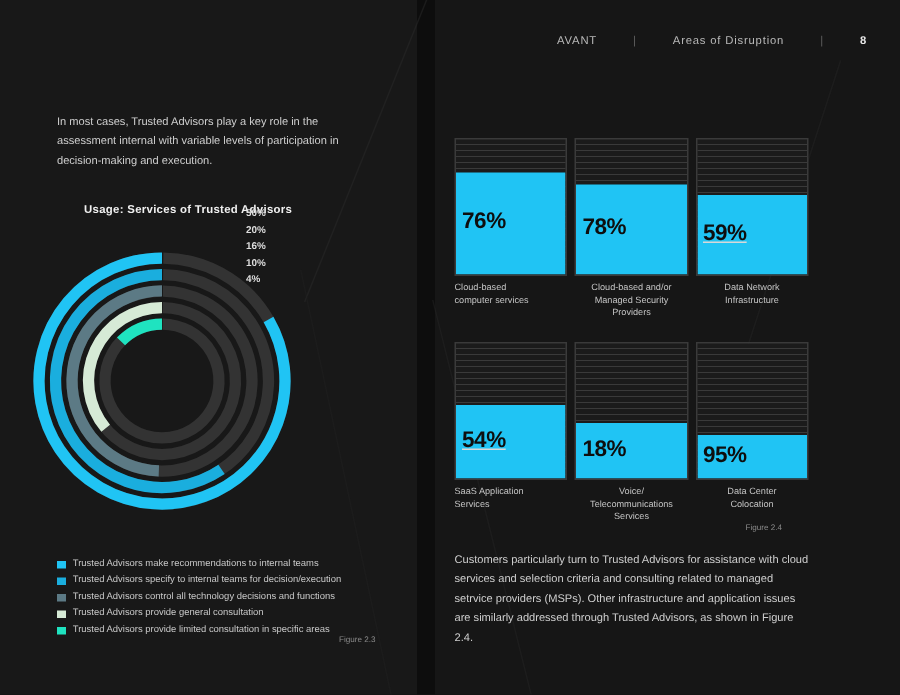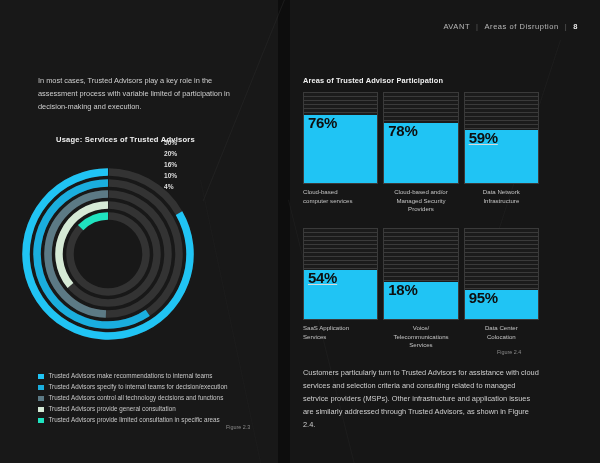--- a/index.html
+++ b/index.html
@@ -21,21 +21,21 @@
   .diag{position:absolute;pointer-events:none;opacity:.5;}
   .d1{top:-40px;left:300px;width:1px;height:260px;background:#2a2a2a;transform:rotate(22deg);transform-origin:top left;}
   .d2{top:200px;left:288px;width:1px;height:300px;background:#242424;transform:rotate(-14deg);transform-origin:top left;}
   .d3{top:40px;left:560px;width:1px;height:220px;background:#232323;transform:rotate(18deg);transform-origin:top left;}
   .d4{top:180px;left:200px;width:1px;height:300px;background:#1f1f1f;transform:rotate(-12deg);transform-origin:top left;}
 
   
   .header{
     position:absolute;top:22px;right:22px;
     font-size:7.5px;letter-spacing:.55px;color:#b9b9b9;
-    display:flex;align-items:center;gap:6px;
+    display:flex;align-items:center;gap:24px;
   }
   .header .sep{color:#5e5e5e;}
   .header .pagenum{color:#e8e8e8;font-weight:bold;}
 
   
   .left{position:absolute;left:38px;top:74px;width:208px;}
   .intro{font-size:7.4px;line-height:13px;color:#cfcfcf;}
   .chart-title{
     margin-top:22px;font-size:7.6px;font-weight:bold;color:#f0f0f0;letter-spacing:.2px;padding-left:18px;
   }
@@ -74,21 +74,21 @@
         to bottom,
         #1b1b1b 0px,#1b1b1b 3px,
         #3a3a3a 3px,#3a3a3a 4px
       );
     box-sizing:border-box;
     overflow:hidden;
   }
   .bar-fill{
     position:absolute;left:0;right:0;bottom:0;
     background:#20c4f4;
-    display:flex;align-items:flex-start;
+    display:flex;align-items:center;
   }
   .bar-pct{
     font-size:15px;font-weight:bold;color:#0e0e0e;
     padding:0 0 2px 4px;line-height:15px;letter-spacing:-.3px;
   }
   .bar-label{
     margin-top:4px;font-size:6.1px;line-height:8.6px;color:#c4c4c4;
   }
   .bar-label.ctr{text-align:center;}
   .bar-label.rgt{text-align:center;}
@@ -114,21 +114,21 @@
 
   <div class="header">
     <span>AVANT</span>
     <span class="sep">|</span>
     <span>Areas of Disruption</span>
     <span class="sep">|</span>
     <span class="pagenum">8</span>
   </div>
 
   <div class="left">
-    <div class="intro">In most cases, Trusted Advisors play a key role in the assessment process with variable limited of participation in decision-making and execution.</div>
+    <div class="intro">In most cases, Trusted Advisors play a key role in the assessment internal with variable levels of participation in decision-making and execution.</div>
     <div class="chart-title">Usage: Services of Trusted Advisors</div>
   </div>
 
   <div class="radial-wrap">
     <svg width="230" height="215" viewBox="0 0 230 215">
       <g id="radial-groups">
           <path d="M 88.85868629753215 30.004496112028008 A 82 82 0 1 1 87.14131370246781 30.004496112028008" fill="none" stroke="#333333" stroke-width="7.5"></path>
           <path d="M 159.01408311032398 71 A 82 82 0 1 1 87.99999999999999 30" fill="none" stroke="#20c4f4" stroke-width="7.5" stroke-linecap="butt"></path>
           <path d="M 88.74349667225344 41.00389297504864 A 71 71 0 1 1 87.25650332774651 41.00389297504864" fill="none" stroke="#333333" stroke-width="7.5"></path>
           <path d="M 127.70269614642302 170.86166765140797 A 71 71 0 1 1 87.99999999999999 41" fill="none" stroke="#1aaede" stroke-width="7.5" stroke-linecap="butt"></path>
@@ -166,23 +166,20 @@
         <span class="sw" style="background: rgb(214, 234, 214);"></span>
         <span class="leg-txt">Trusted Advisors provide general consultation</span>
       </div>
       <div class="leg-row">
         <span class="sw" style="background: rgb(31, 227, 192);"></span>
         <span class="leg-txt">Trusted Advisors provide limited consultation in specific areas</span>
       </div>
     </div>
   <div class="fig-left">Figure 2.3</div>
 
-  <div class="right">
-    <div class="right-title">Areas of Trusted Advisor Participation</div>
-  </div>
 
   <div class="bar-grid row1" id="bar-row-1">
       <div class="bar-cell">
         <div class="bar-frame">
           <div class="bar-fill" style="height: 76%; background: rgb(32, 196, 244);">
             <div class="bar-pct">76%</div>
           </div>
         </div>
         <div class="bar-label">Cloud-based<br>computer services</div>
       </div>

